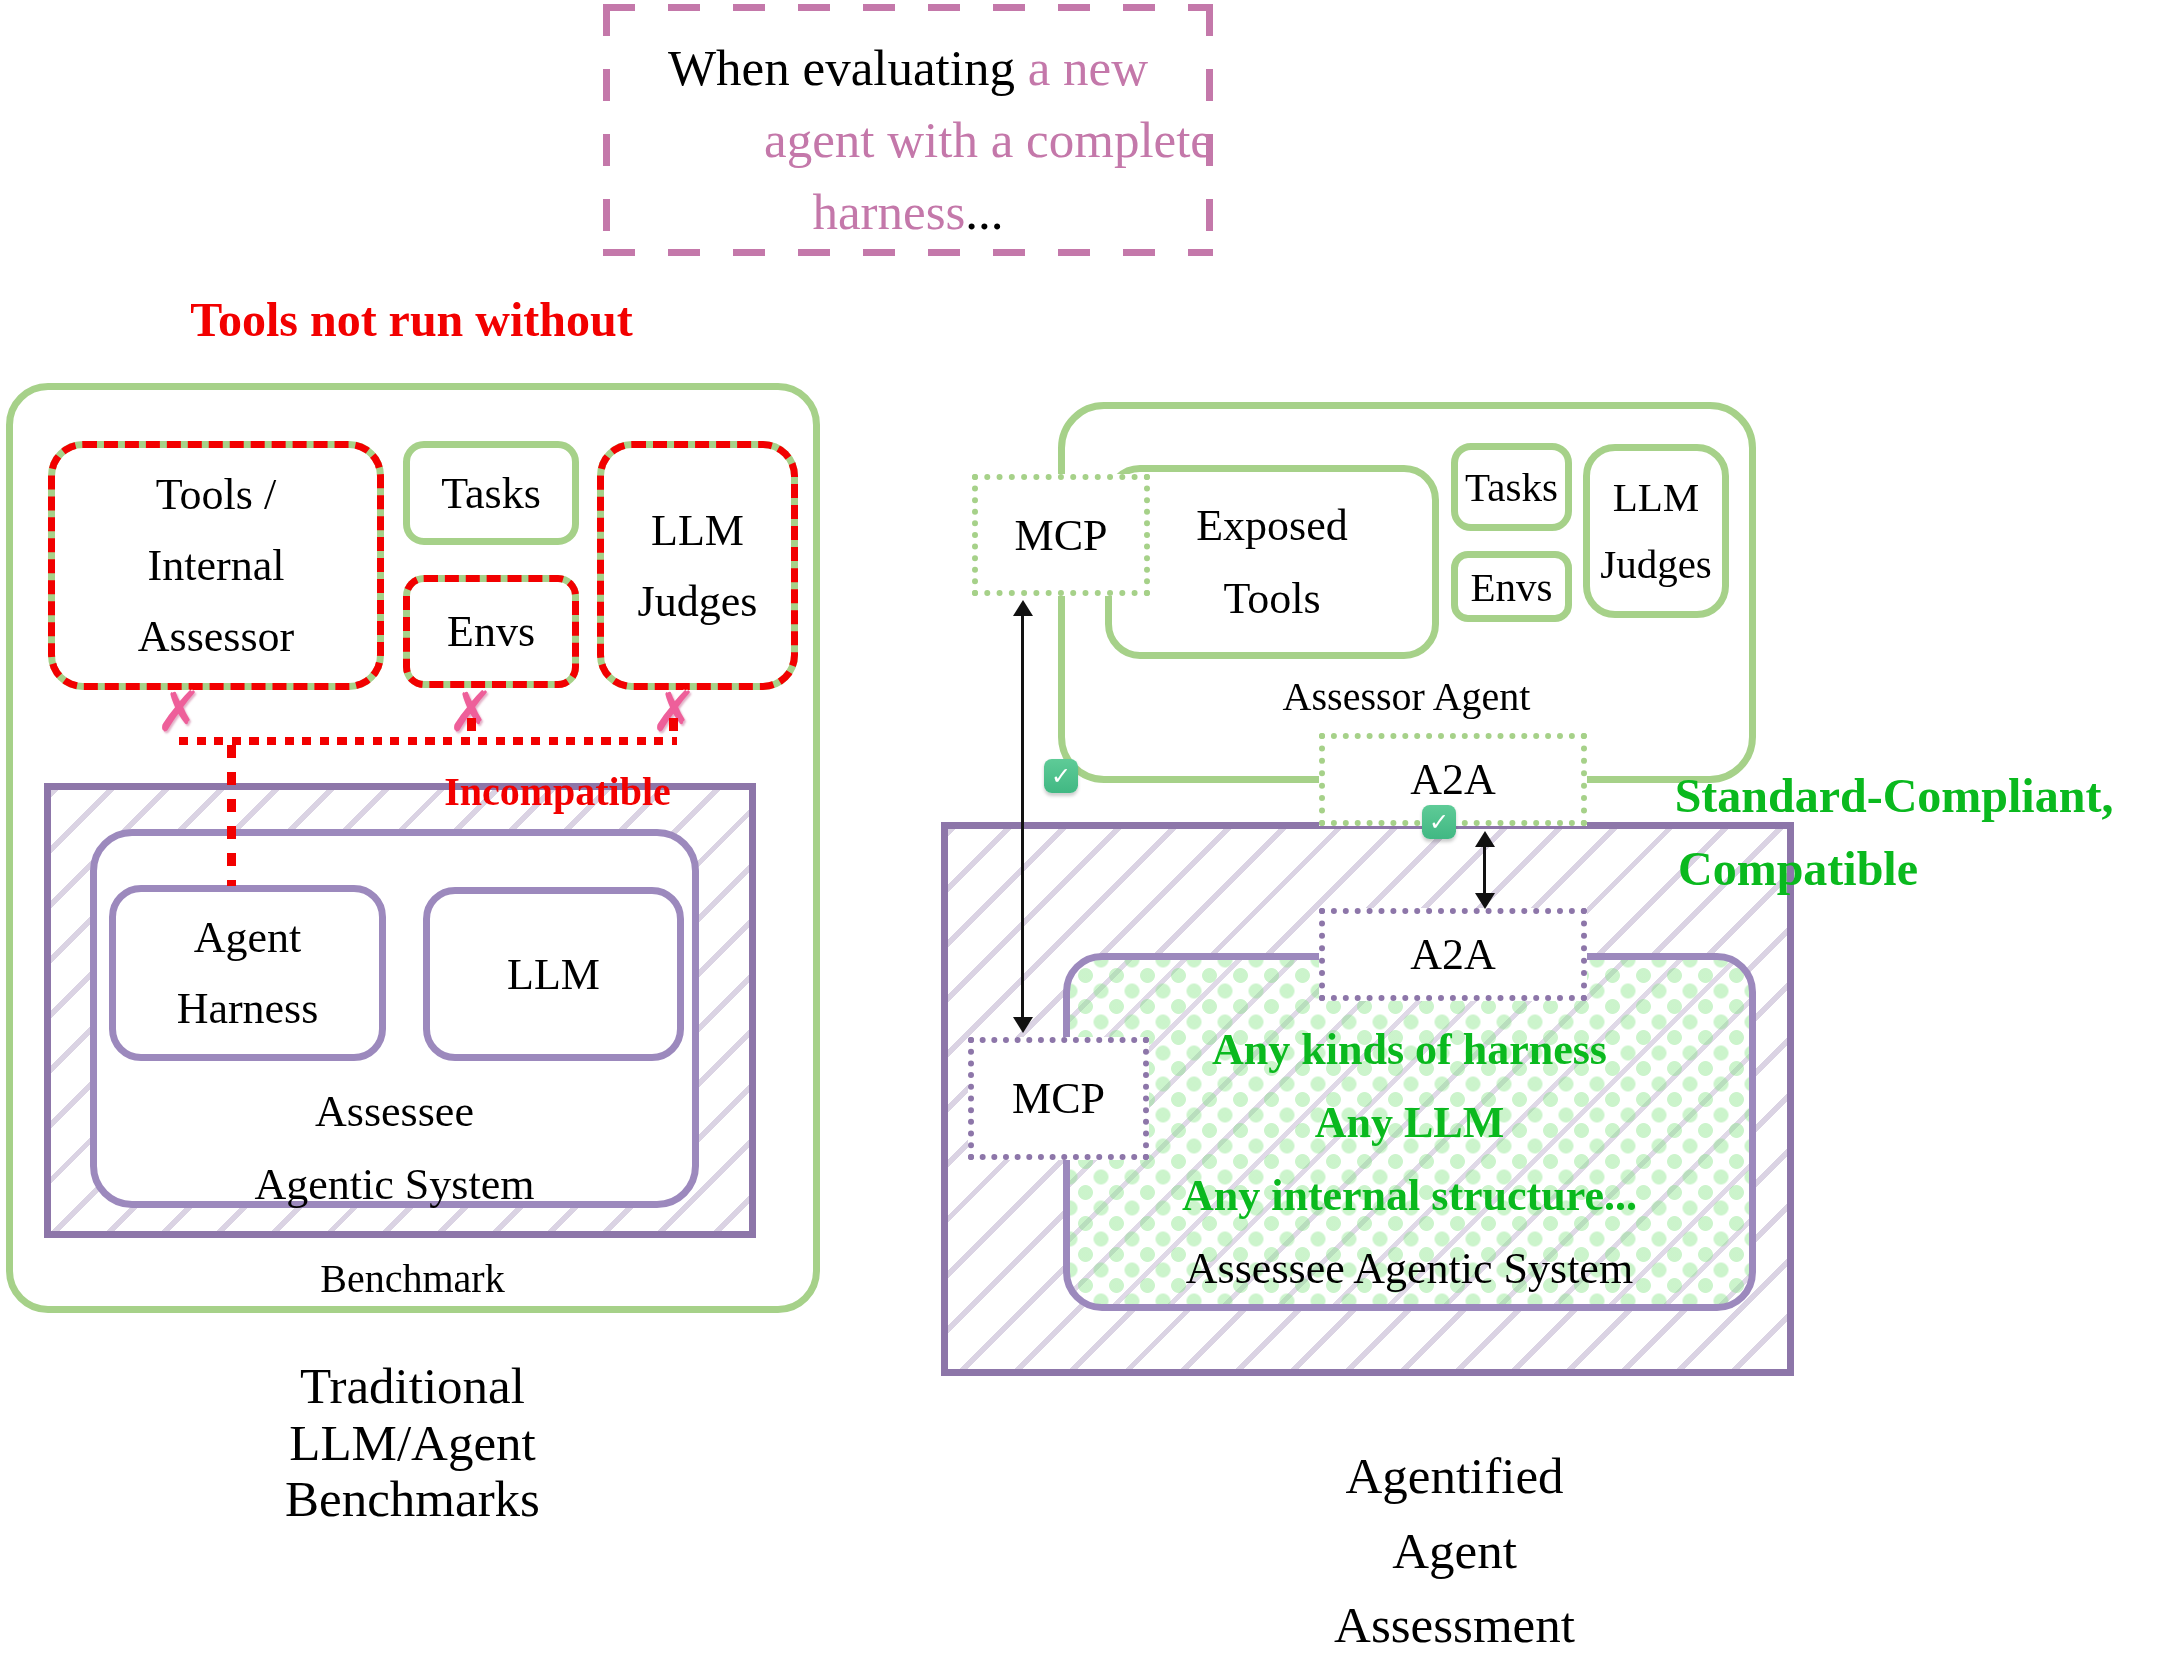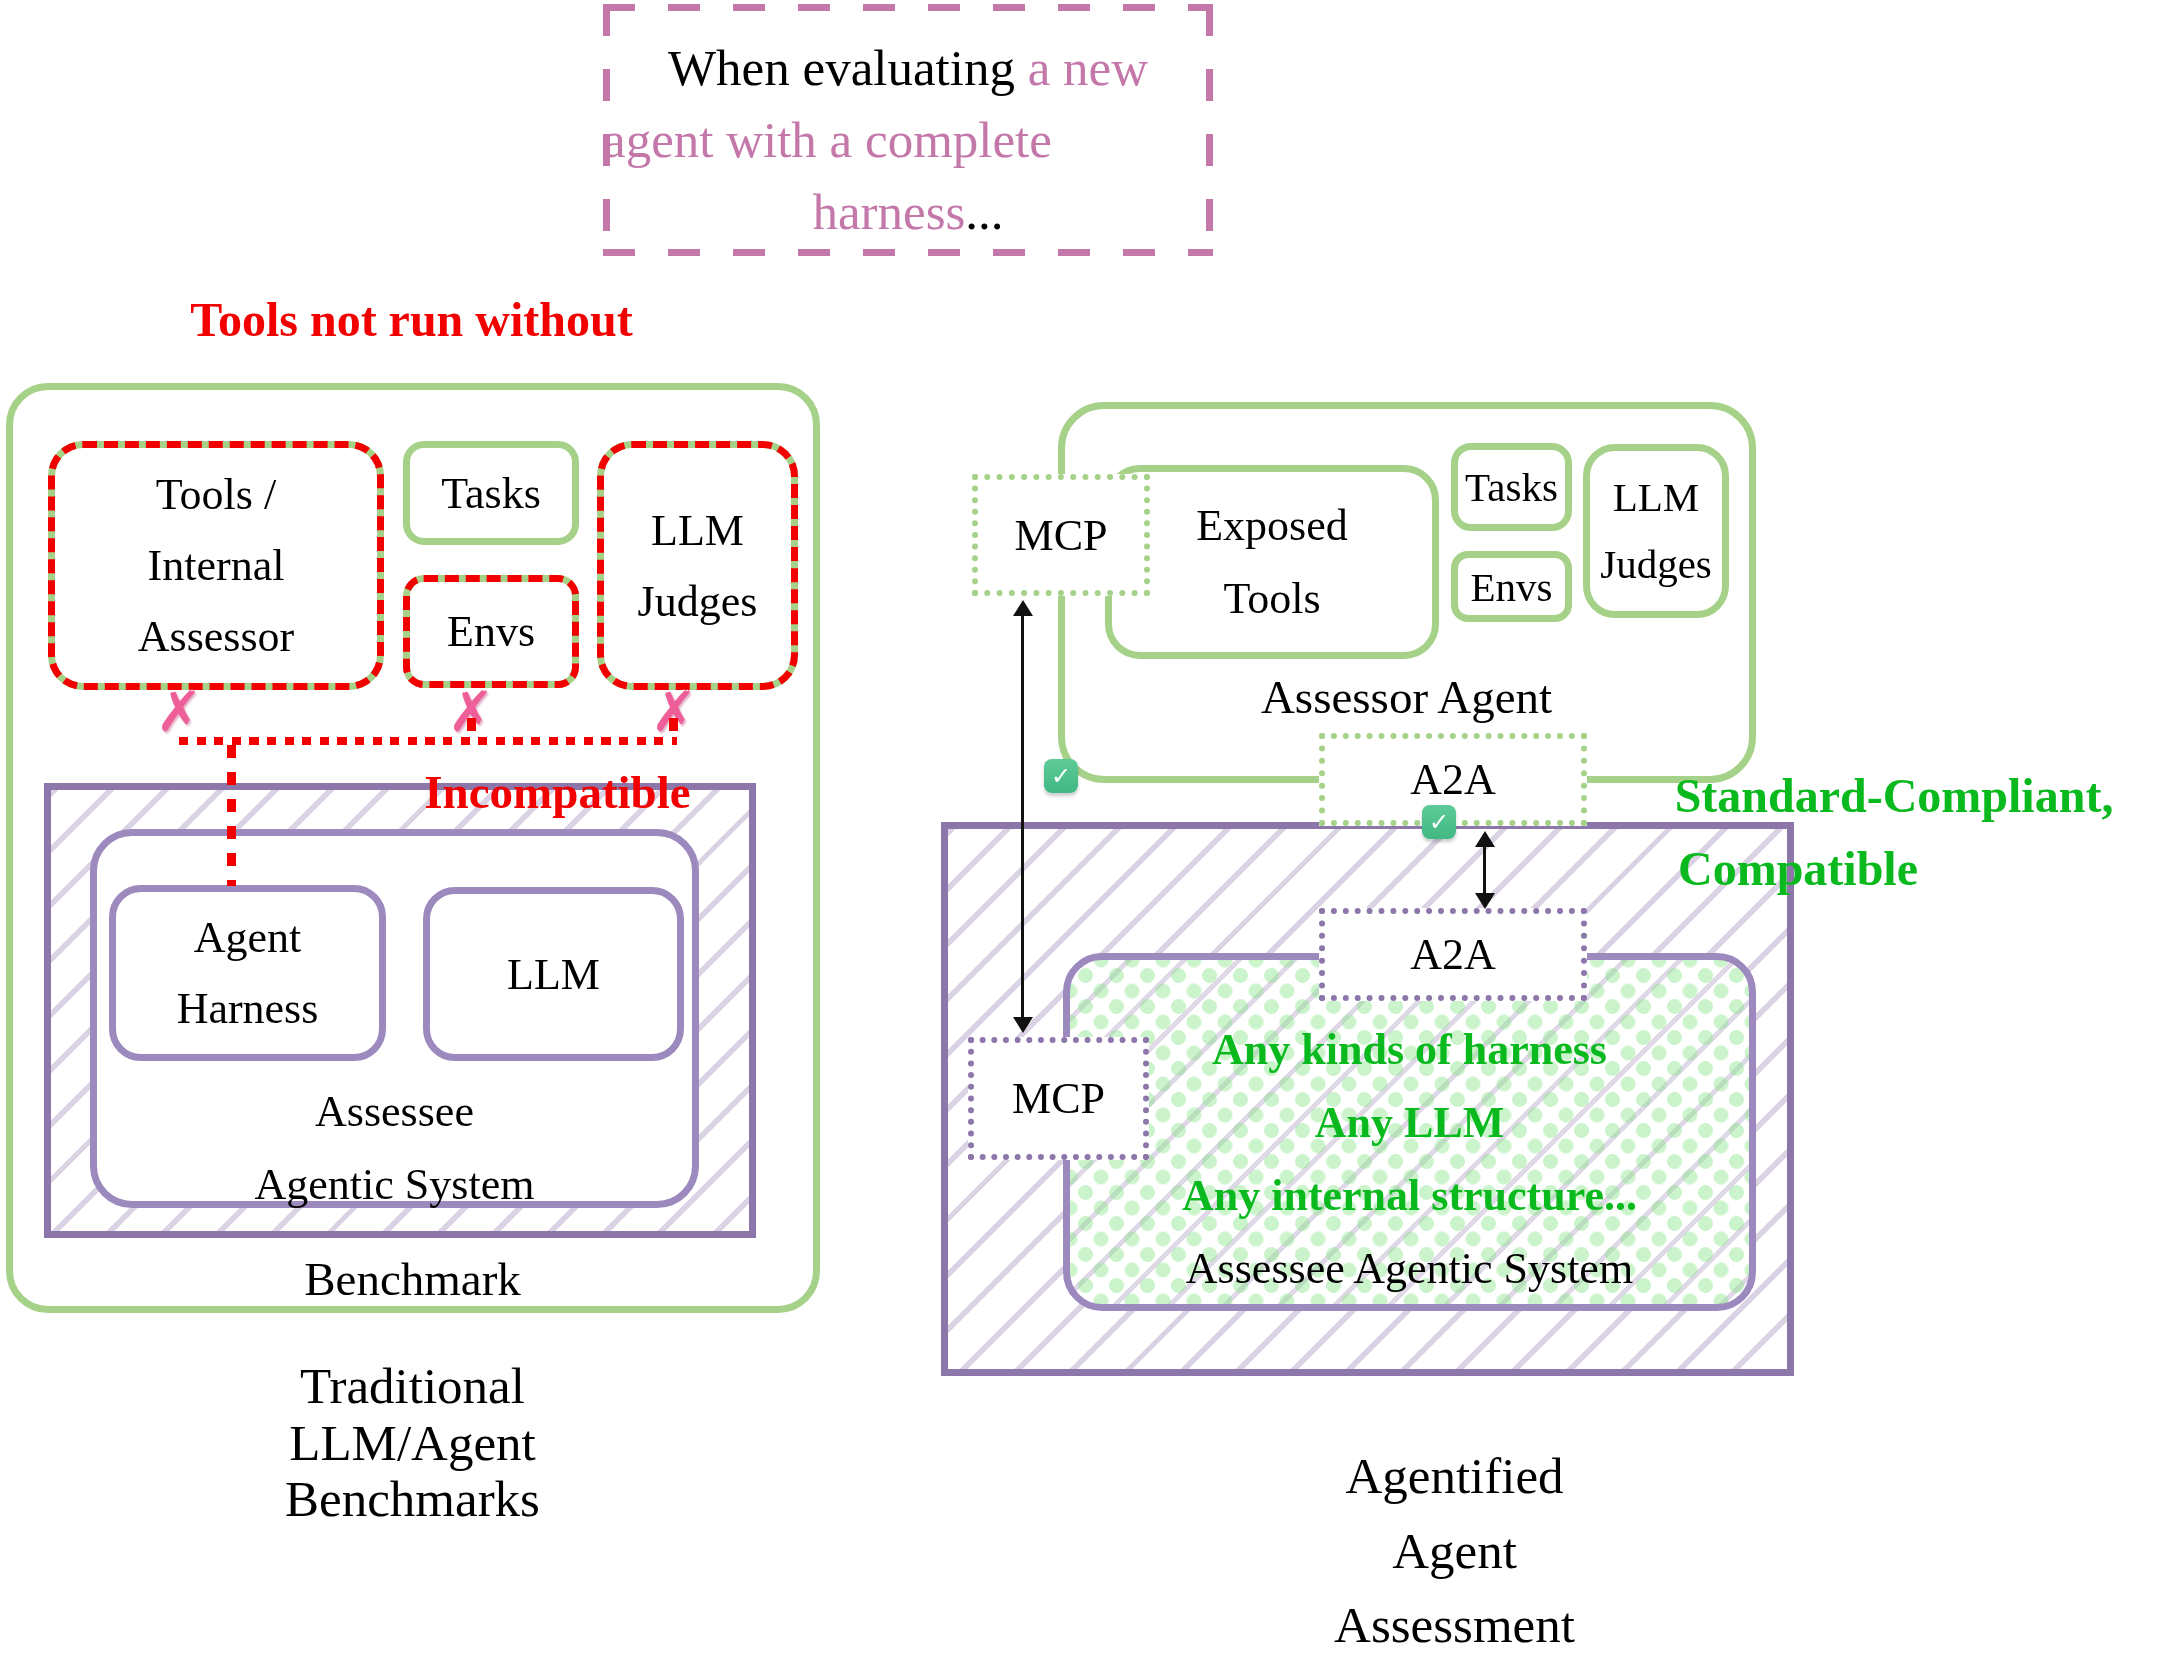--- a/index.html
+++ b/index.html
@@ -64,35 +64,35 @@
   .ah.down{border-top:16px solid #111}
 
   .xmark{font-size:56px;font-weight:bold;color:var(--pink-x);text-shadow:1.4px 2.1px 2.1px rgba(171,32,94,.35),-1.4px -1.4px 0 rgba(255,255,255,.4);font-family:"DejaVu Sans",sans-serif}
   .check{width:34px;height:34px;border-radius:7.8px;background:linear-gradient(180deg,#5ecb97,var(--check-green));color:#fff;font-weight:bold;font-size:24px;box-shadow:0 2.1px 3.5px rgba(0,0,0,.2);font-family:"DejaVu Sans",sans-serif}
 
   .mauvetx{color:var(--mauve)}
   .redtx{color:var(--red);font-weight:bold}
   .greentx{color:var(--green-text);font-weight:bold}
   .f62{font-size:44px}
   .f64{font-size:51px}
-  .f66{font-size:47px}
+  .f66{font-size:40px}
   .f68{font-size:48px}
   .nowrap{white-space:nowrap}
 </style>
 </head>
 <body>
 
 <div class="stage">
 
   <div class="abs dashlong" style="left:603px;top:4.2px;width:610px;height:252px;padding-top:28px;">
     <div class="f64" style="text-align:center;line-height:72px;">
       <span>When evaluating</span>
       <span class="mauvetx">a new</span>
     </div>
-    <div class="f64 mauvetx" style="text-align:left;line-height:72px;">agent with a complete</div>
+    <div class="f64 mauvetx" style="text-align:right;line-height:72px;">agent with a complete</div>
     <div class="f64" style="text-align:center;line-height:72px;">
       <span class="mauvetx">harness</span><span>...</span>
     </div>
   </div>
 
   <div class="abs gsolid" style="left:5.6px;top:383px;width:814px;height:930px;border-radius:42px;"></div>
 
   <div class="abs ctr redtx f68" style="left:87px;top:295px;width:649px;height:49px;">Tools not run without</div>
 
   <div class="rg col f62" style="left:48px;top:441px;width:336px;height:249px;border-radius:35px;line-height:71px;">

